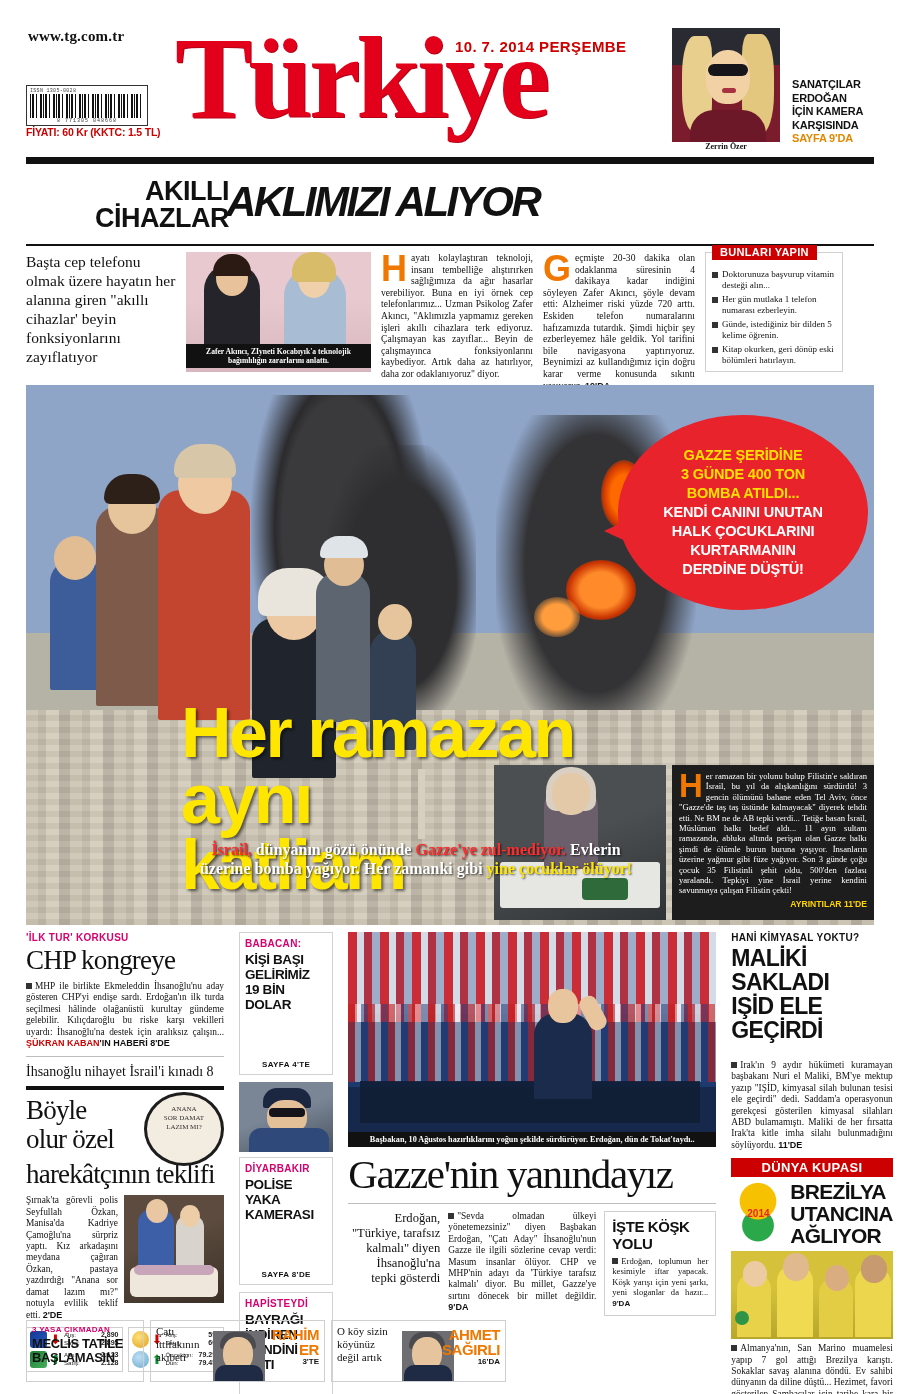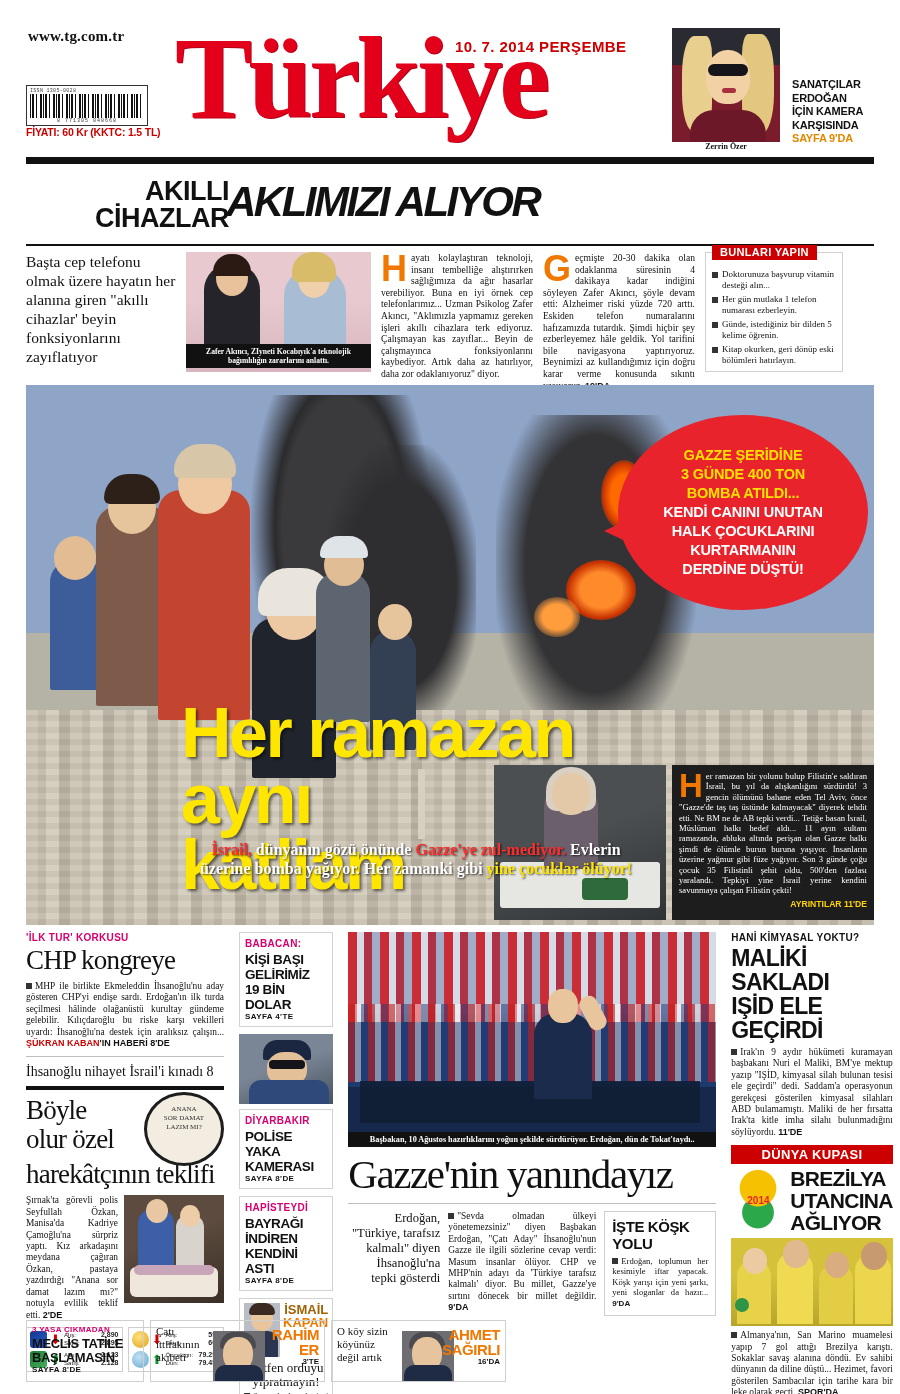--- a/index.html
+++ b/index.html
@@ -204,37 +204,37 @@
   .kicker-black {
     font-family:"Liberation Sans", sans-serif; font-weight:bold;
     font-size: 10px; color:#111; letter-spacing:.3px; margin-bottom: 3px;
   }
   .hl-serif {
     font-family:"Liberation Serif", serif; font-size: 27px; line-height: 29px;
     color:#111; letter-spacing:-.8px; margin-bottom:6px;
   }
   .hl-sans {
     font-family:"Liberation Sans", sans-serif; font-weight:bold;
-    font-size: 22px; line-height: 23px; color:#111; letter-spacing:-.6px; margin-bottom:5px;
+    font-size: 22px; line-height: 23px; color:#111; letter-spacing:-.6px; margin-bottom:18px;
   }
   .body-txt {
     font-family:"Liberation Serif", serif; font-size: 9.4px; line-height: 11.4px;
     text-align: justify; color:#111;
   }
   .sq { display:inline-block; width:6px; height:6px; background:#333; margin-right:3px; }
   .byline-red { font-family:"Liberation Sans", sans-serif; font-weight:bold; font-size:9px; color:#cc0000; }
   .byline-blk { font-family:"Liberation Sans", sans-serif; font-weight:bold; font-size:9px; color:#111; }
   .hr-thin { height:1px; background:#bdbdbd; margin: 7px 0; }
   .hr-thick { height:4px; background:#111; margin: 6px 0; }
   .one-liner { font-family:"Liberation Serif", serif; font-size:14px; color:#111; }
 
   .mini-photo { width:100%; background:#9a9a9a; position:relative; overflow:hidden; }
 
   .box-out { border:1px solid #d2d2d2; padding:5px; margin-bottom:7px; }
-  .sayfa { font-family:"Liberation Sans", sans-serif; font-weight:bold; font-size:8px; color:#111; text-align:left; letter-spacing:.4px; }
+  .sayfa { font-family:"Liberation Sans", sans-serif; font-weight:bold; font-size:8px; color:#111; text-align:center; letter-spacing:.4px;margin-top:48px; }
   .hl-mini { font-family:"Liberation Sans", sans-serif; font-weight:bold; font-size: 13.5px; line-height:15px; color:#111; letter-spacing:-.4px; }
 
   .col-photo-cap {
     background:#111; color:#fff; font-family:"Liberation Serif", serif;
     font-weight:bold; font-size: 8.2px; text-align:center; padding: 3px 4px;
   }
   .big-serif-hl { font-family:"Liberation Serif", serif; font-size: 41px; line-height: 43px; letter-spacing:-1.4px; color:#111; }
 
   .kosk-box { border:1px solid #cfcfcf; padding:6px 7px; }
   .kosk-title { font-family:"Liberation Sans", sans-serif; font-weight:bold; font-size:15px; color:#111; letter-spacing:-.4px; margin-bottom:4px; }

